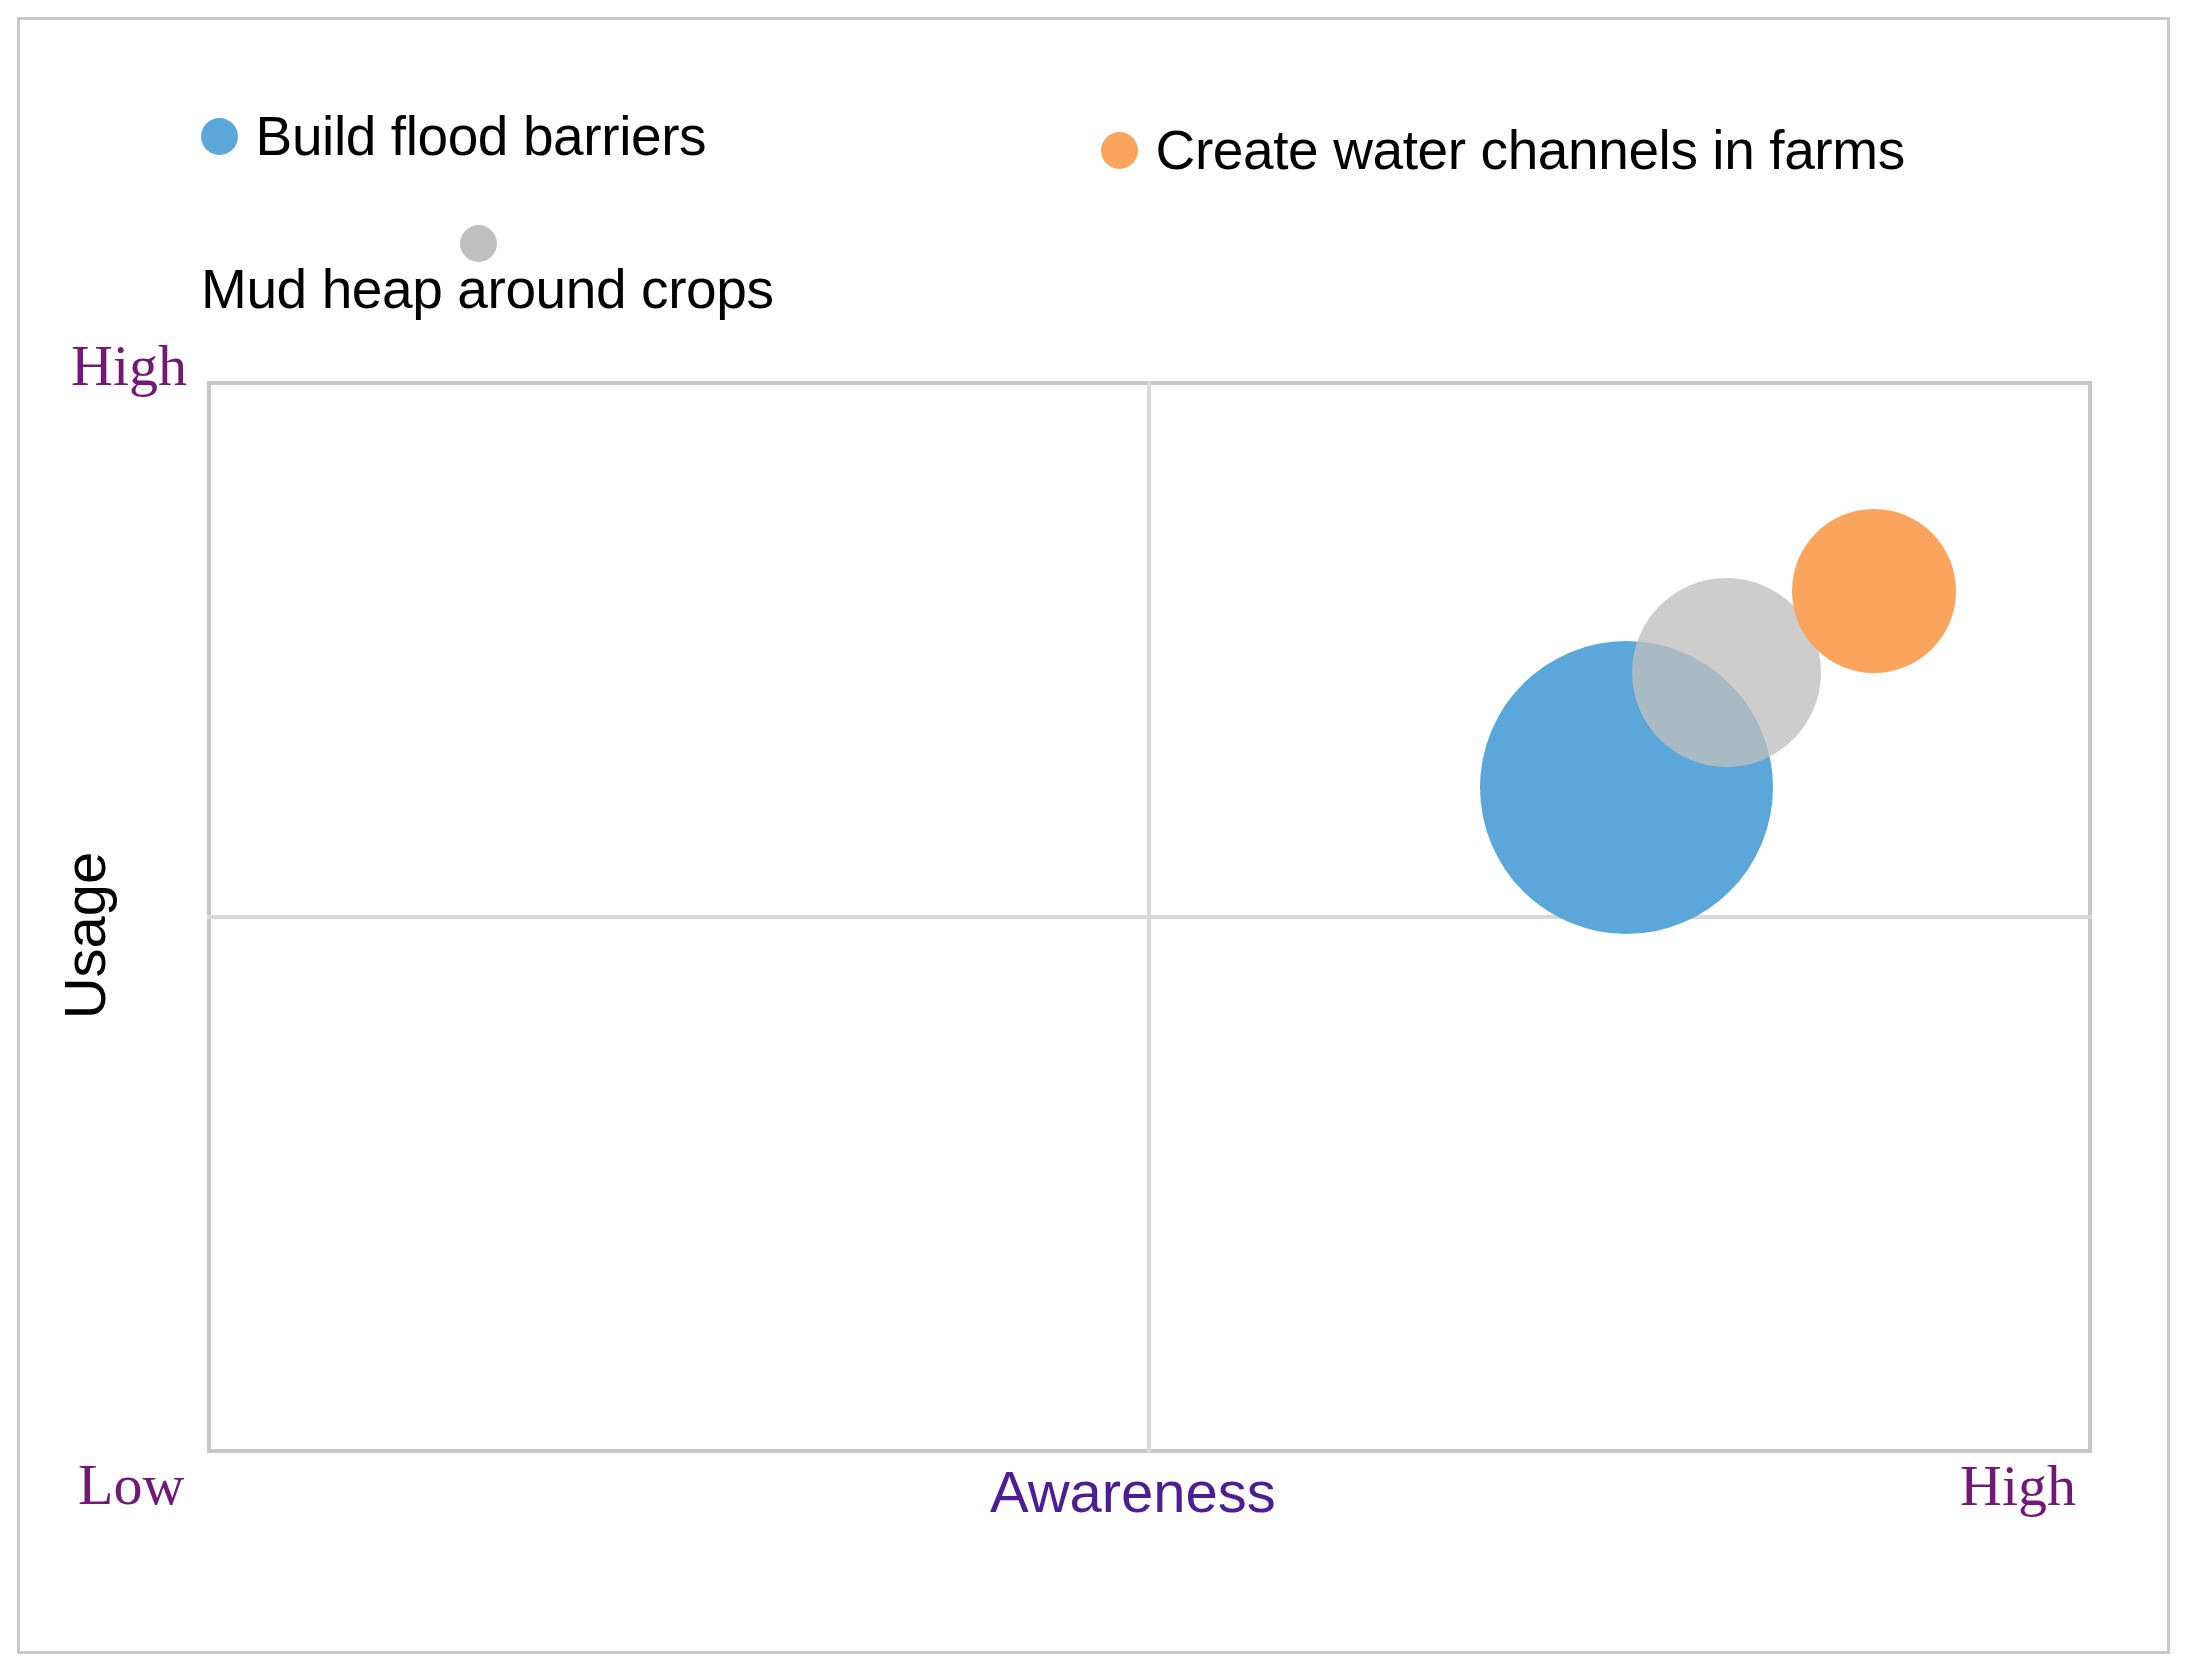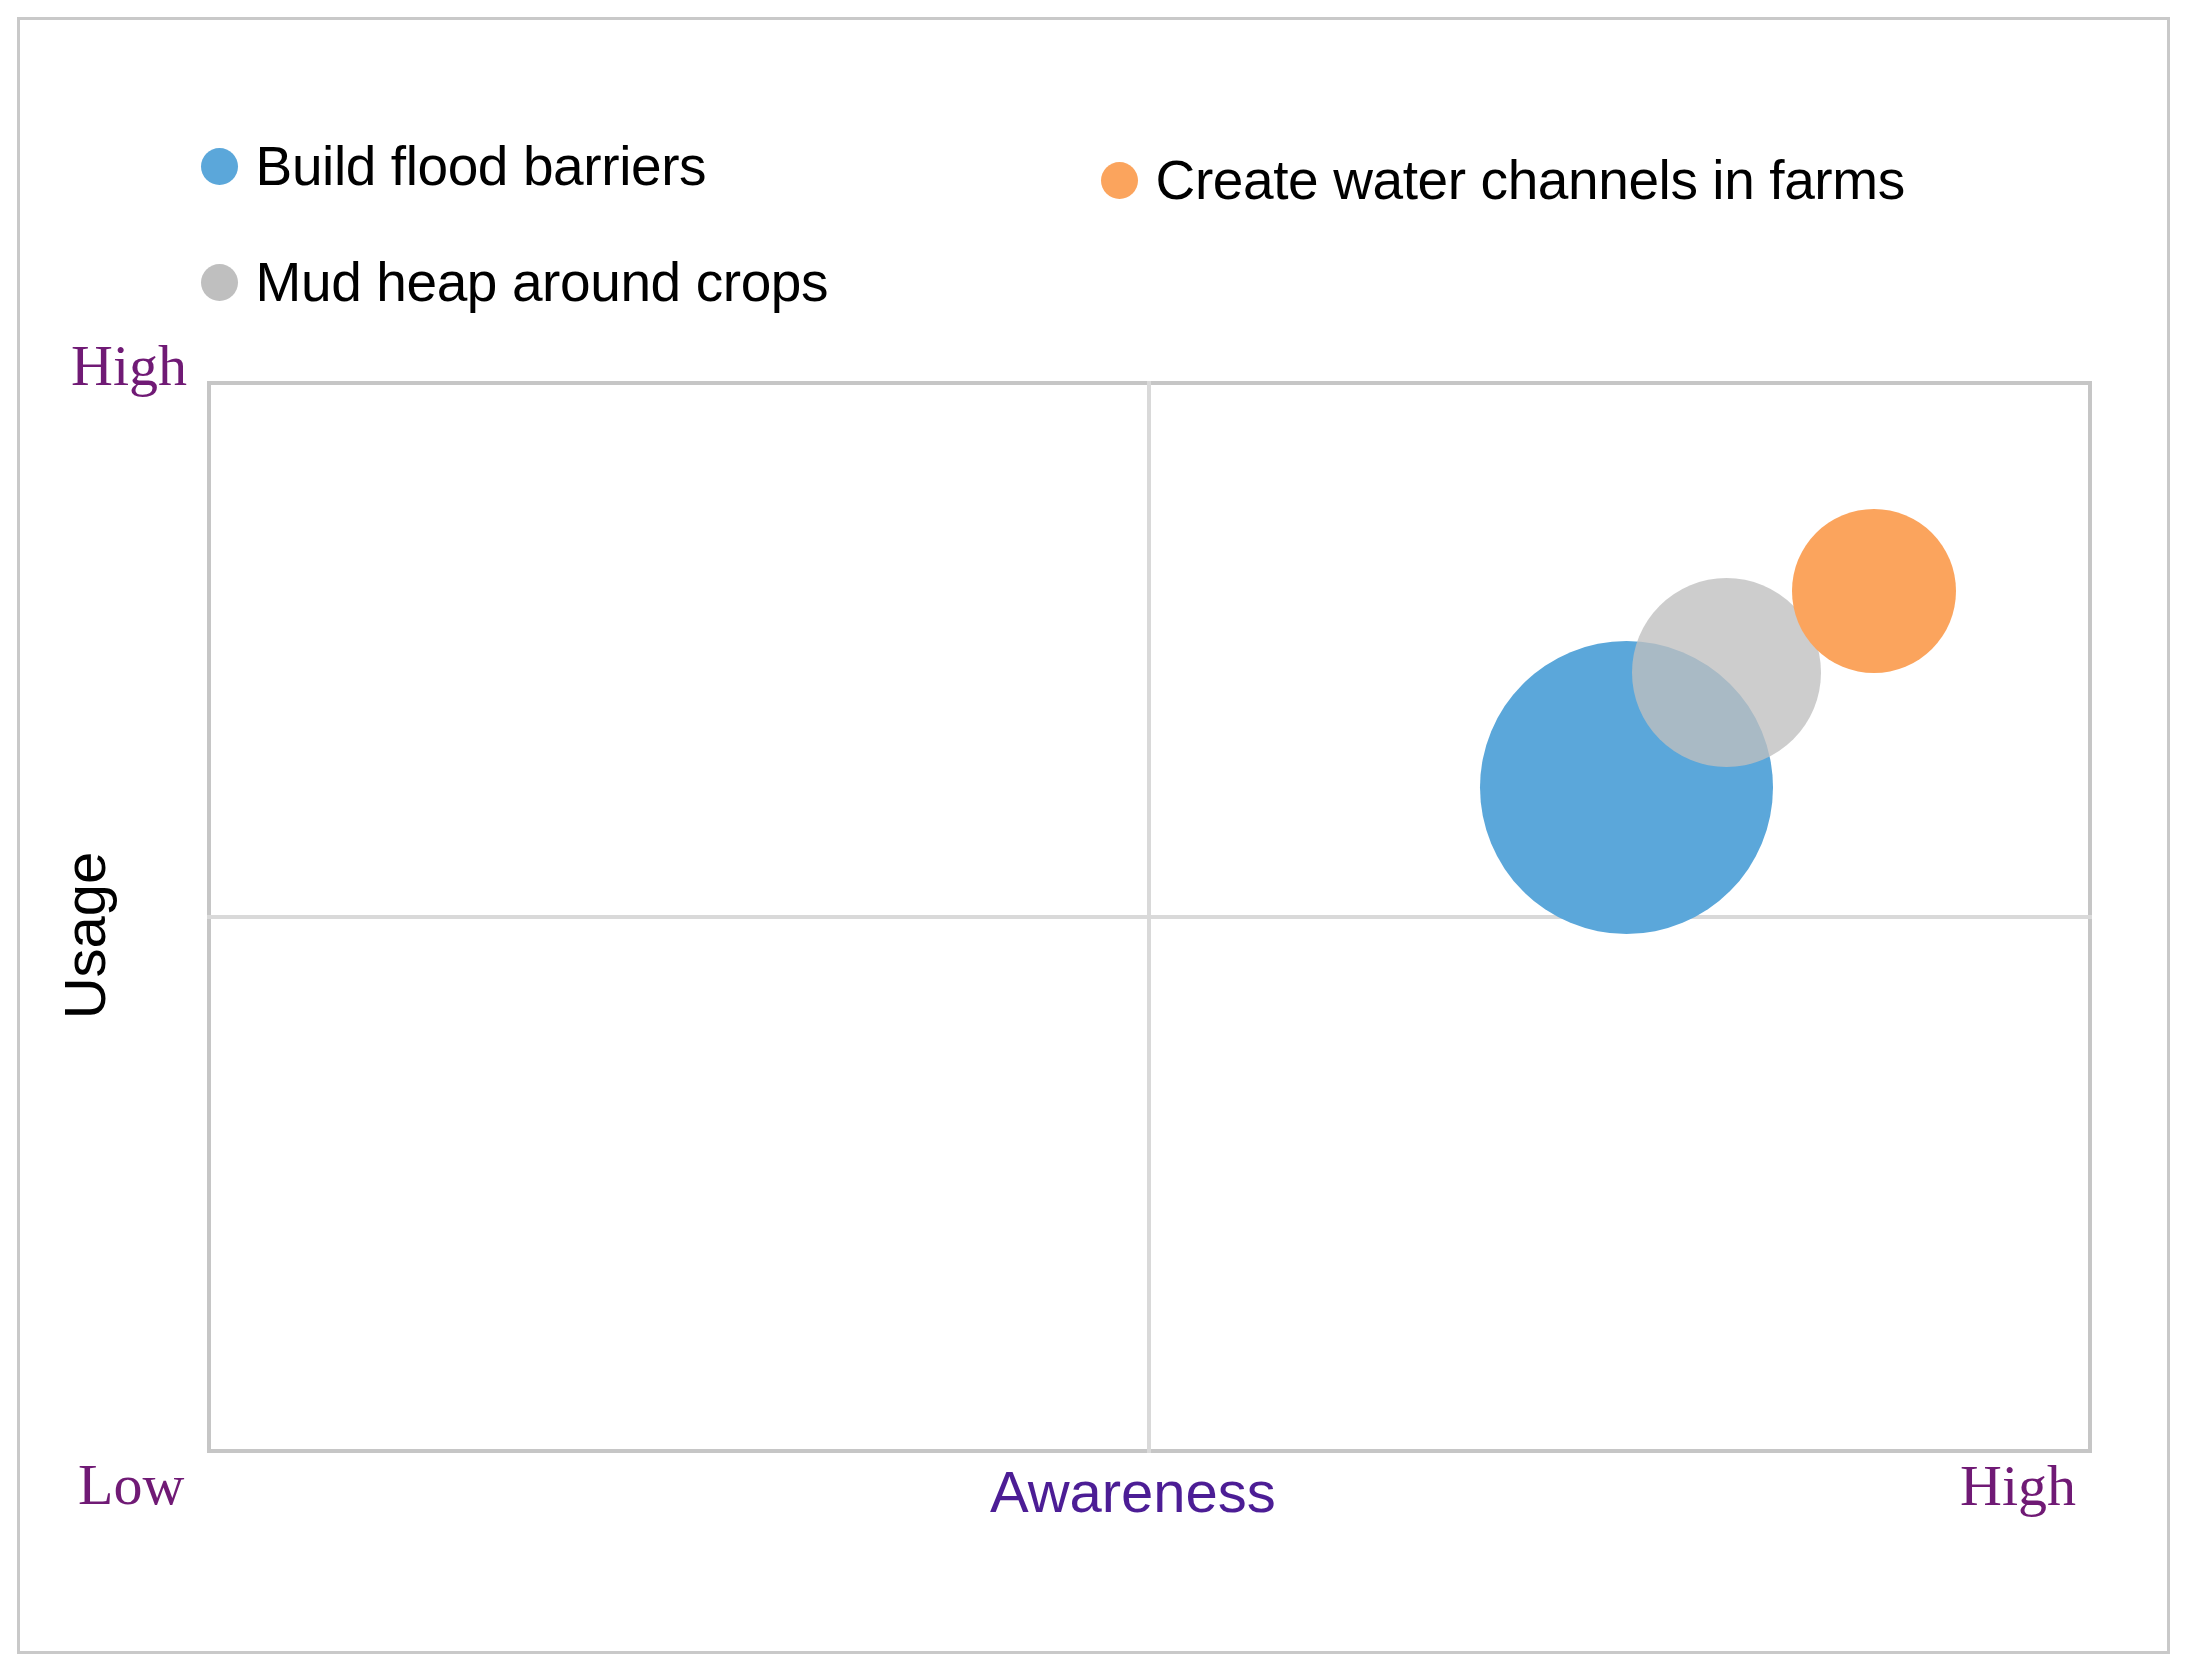--- a/index.html
+++ b/index.html
@@ -37,25 +37,24 @@
     left: 201px;
     top: 79px;
     width: 1817px;
     height: 203px;
   }
   .legend-item {
     position: absolute;
     display: flex;
     align-items: center;
     white-space: nowrap;
-    margin-top: 30px;
   }
   .legend-item.li-0 { left: 0px;    top: 30px; }
   .legend-item.li-1 { left: 900px; top: 44px; }
-  .legend-item.li-2 { left: 0px;    top: 146px; }
+  .legend-item.li-2 { left: 0px;    top: 146px; flex-direction: column; }
 
   .legend-dot {
     width: 37px;
     height: 37px;
     border-radius: 50%;
     flex: 0 0 auto;
     margin-right: 17.6px;
   }
   .legend-label {
     font-family: "Liberation Sans", sans-serif;

